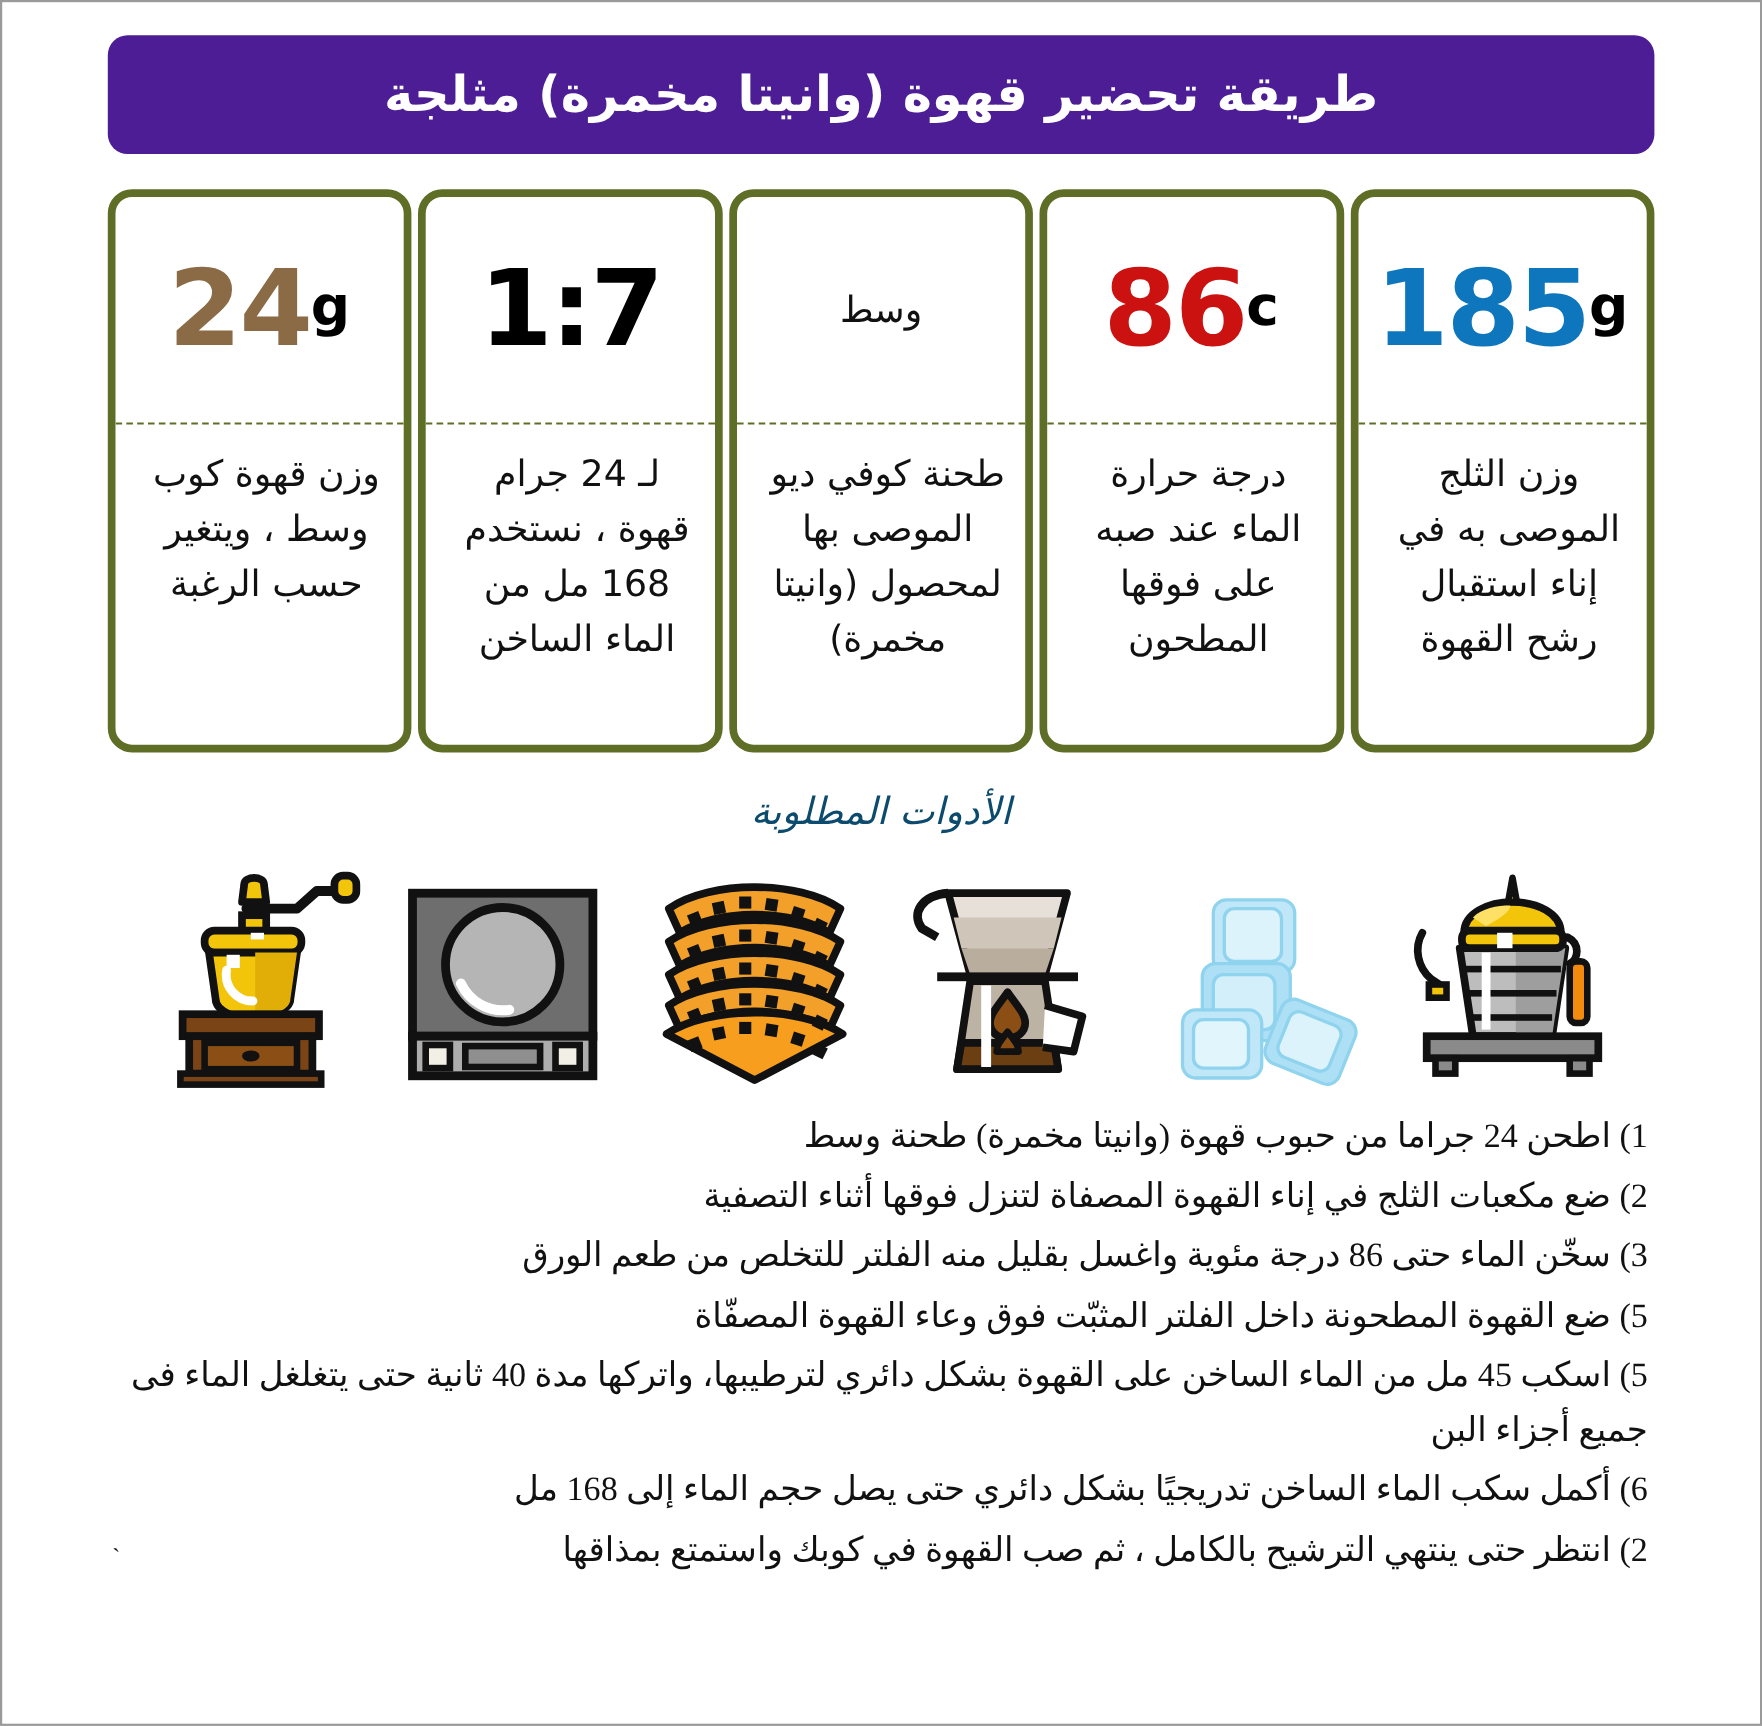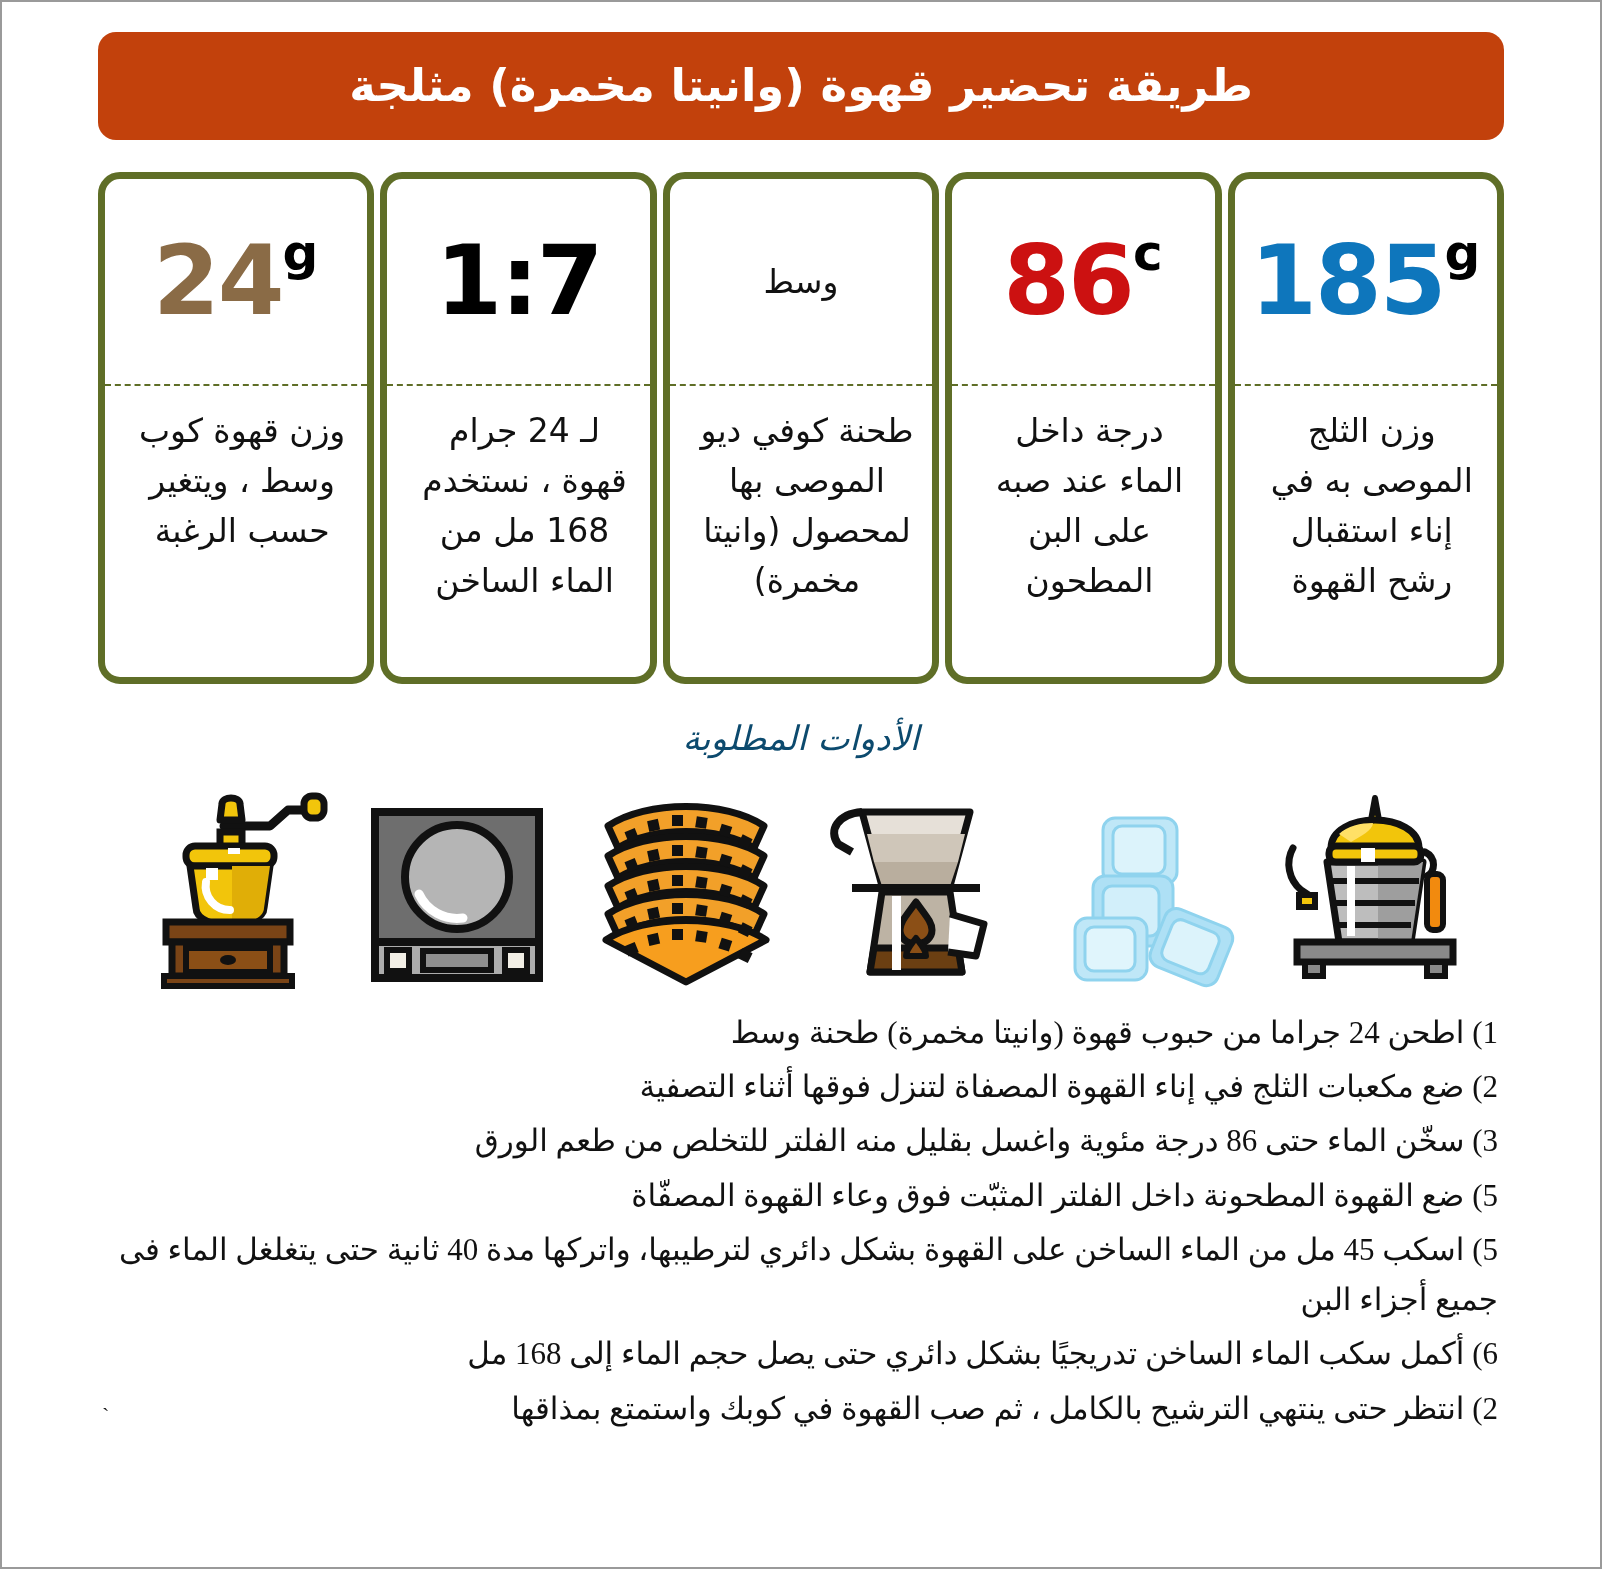--- a/index.html
+++ b/index.html
@@ -21,21 +21,21 @@
     width: 100%;
     height: 100%;
     box-sizing: border-box;
     padding: 30px 96px 0 96px;
     display: flex;
     flex-direction: column;
   }
 
   
   .title-banner {
-    background: #c2410c;
+    background: #4c1d95;
     border-radius: 18px;
     height: 108px;
     display: flex;
     align-items: center;
     justify-content: center;
     margin-bottom: 32px;
   }
   .title-banner .title-text {
     color: #ffffff;
     font-size: 45px;
@@ -65,21 +65,21 @@
   .stat-value-zone {
     height: 207px;
     display: flex;
     align-items: center;
     justify-content: center;
     box-sizing: border-box;
     border-bottom: 2px dashed #5F6E27;
   }
   .stat-value {
     display: inline-flex;
-    align-items: flex-start;
+    align-items: center;
     direction: ltr;
     line-height: 0.95;
   }
   .stat-number {
     font-size: 96px;
     font-weight: 900;
     letter-spacing: -2px;
   }
   .stat-number.txt {
     font-size: 33px;
@@ -172,21 +172,21 @@
       <div class="stat-desc">وزن الثلج الموصى به في إناء استقبال رشح القهوة</div>
     </div>
 
     <div class="stat-card">
       <div class="stat-value-zone">
         <div class="stat-value">
           <span class="stat-number" style="color:#CC1111">86</span>
           <span class="stat-unit">c</span>
         </div>
       </div>
-      <div class="stat-desc">درجة داخل الماء عند صبه على البن المطحون</div>
+      <div class="stat-desc">درجة حرارة الماء عند صبه على فوقها المطحون</div>
     </div>
 
     <div class="stat-card">
       <div class="stat-value-zone">
         <div class="stat-value">
           <span class="stat-number txt" style="color:#111111">وسط</span>
         </div>
       </div>
       <div class="stat-desc">طحنة كوفي ديو الموصى بها لمحصول (وانيتا مخمرة)</div>
     </div>

